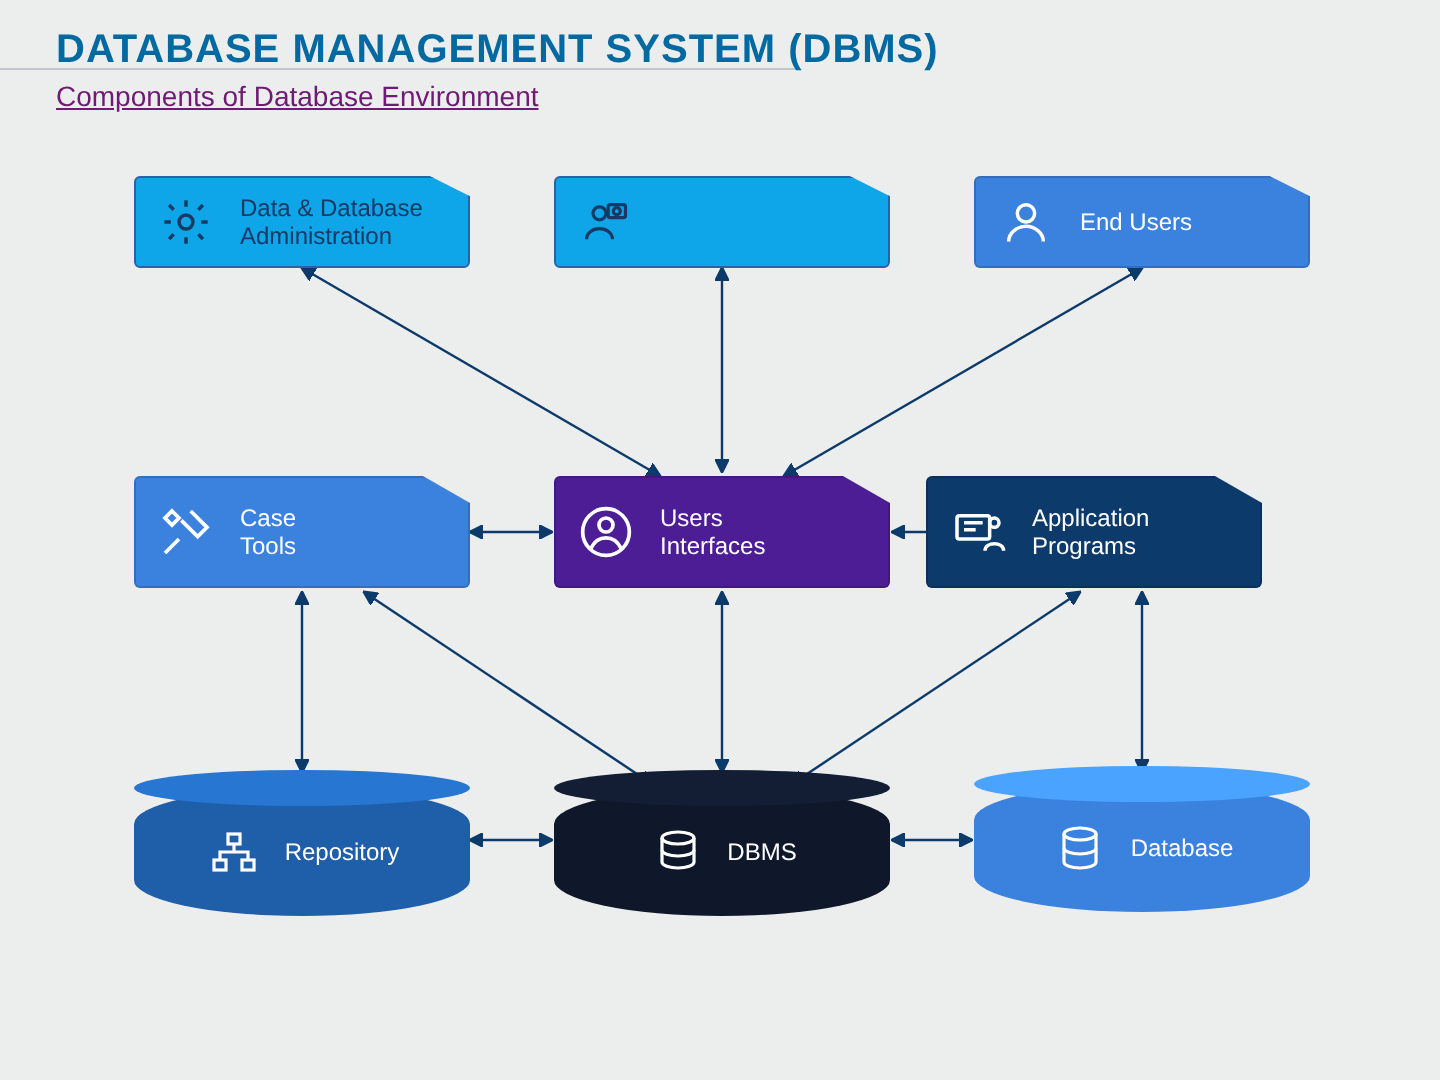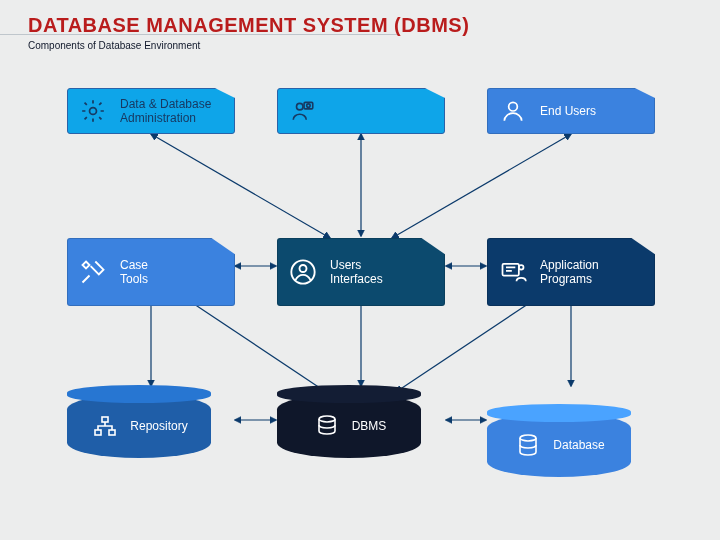--- a/index.html
+++ b/index.html
@@ -6,56 +6,56 @@
   body {
     width: 720px; height: 540px;
     background: #eceded;
     font-family: Arial, Helvetica, sans-serif;
     position: relative;
     overflow: hidden;
   }
   .title {
     position: absolute; left: 28px; top: 14px;
     font-size: 20px; font-weight: 700; letter-spacing: .5px;
-    color: #b91c1c;
+    color: #0369a1;
   }
   .subtitle {
     position: absolute; left: 28px; top: 40px;
-    font-size: 10px; color: #0f172a;
+    font-size: 14px; color: #701a75; text-decoration: underline;
   }
   .sep {
     position: absolute; left: 0; right: 320px; top: 34px;
     height: 1px; background: #bfc6cc;
   }
   .node {
     position: absolute;
     display: flex; align-items: center; gap: 12px;
     color: #fff; font-size: 12px;
     padding: 8px 10px;
     border: 1px solid rgba(0,0,0,.15);
     white-space: pre-line;
   }
   .tab-top {
     width: 168px; height: 46px;
     clip-path: polygon(0 0, 88% 0, 100% 22%, 100% 100%, 0 100%);
     border-radius: 3px;
   }
   .tab-mid {
-    width: 168px; height: 68px;
+    width: 168px; height: 56px;
     clip-path: polygon(0 0, 86% 0, 100% 24%, 100% 100%, 0 100%);
     border-radius: 3px;
   }
   .lightfill { background: #0ea5e9; color: #173a63; border: 1px solid #2a62a8; }
   .bluefill  { background: #3b82df; align-items: center; }
-  .medfill   { background: #0c4a6e; }
+  .medfill   { background: #4c1d95; }
   .darkfill  { background: #0b3a6b; }
   .icon-box { width: 30px; height: 30px; display:flex; align-items:center; justify-content:center; flex: 0 0 30px; }
   .cyl {
     position: absolute;
-    width: 144px; height: 64px;
+    width: 168px; height: 64px;
     border-radius: 84px / 18px;
     display:flex; align-items:center; justify-content:center; gap:10px;
     color:#fff; font-size:12px;
   }
   .cyl::before {
     content:""; position:absolute; left:0; right:0; top:-9px; height:18px;
     border-radius: 84px / 9px;
     background: inherit;
     filter: brightness(1.25);
   }
@@ -141,21 +141,21 @@
     <svg width="28" height="28" viewBox="0 0 24 24" fill="none" stroke="#fff" stroke-width="1.6">
         <circle cx="12" cy="12" r="10"></circle>
         <circle cx="12" cy="9" r="3"></circle>
         <path d="M5.5 19c1.5-3 4-4.5 6.5-4.5s5 1.5 6.5 4.5"></path>
       </svg>
   </span>
   <span class="label">Users
 Interfaces</span>
 </div>
 
-<div class="node tab-mid darkfill" style="left:487px; top:238px;">
+<div class="node tab-mid darkfill" style="left:463px; top:238px;">
   <span class="icon-box">
     <svg width="28" height="28" viewBox="0 0 24 24" fill="none" stroke="#fff" stroke-width="1.5">
         <rect x="3" y="5" width="14" height="10" rx="1"></rect>
         <path d="M6 8h8M6 11h5"></path>
         <circle cx="19" cy="8" r="2"></circle>
         <path d="M15 20c0-2 2-3 4-3s4 1 4 3"></path>
       </svg>
   </span>
   <span class="label">Application
 Programs</span>
@@ -177,21 +177,21 @@
   <span class="icon-box">
     <svg width="24" height="24" viewBox="0 0 24 24" fill="none" stroke="#fff" stroke-width="1.6">
         <ellipse cx="12" cy="5" rx="8" ry="3"></ellipse>
         <path d="M4 5v6c0 1.7 3.6 3 8 3s8-1.3 8-3V5"></path>
         <path d="M4 11v6c0 1.7 3.6 3 8 3s8-1.3 8-3v-6"></path>
       </svg>
   </span>
   <span class="label">DBMS</span>
 </div>
 
-<div class="cyl" style="left:487px; top:413px; background:#3b82df;">
+<div class="cyl" style="left:487px; top:392px; background:#3b82df;">
   <span class="icon-box">
     <svg width="24" height="24" viewBox="0 0 24 24" fill="none" stroke="#fff" stroke-width="1.6">
         <ellipse cx="12" cy="5" rx="8" ry="3"></ellipse>
         <path d="M4 5v14c0 1.7 3.6 3 8 3s8-1.3 8-3V5"></path>
         <path d="M4 12c0 1.7 3.6 3 8 3s8-1.3 8-3"></path>
       </svg>
   </span>
   <span class="label">Database</span>
 </div>
 

